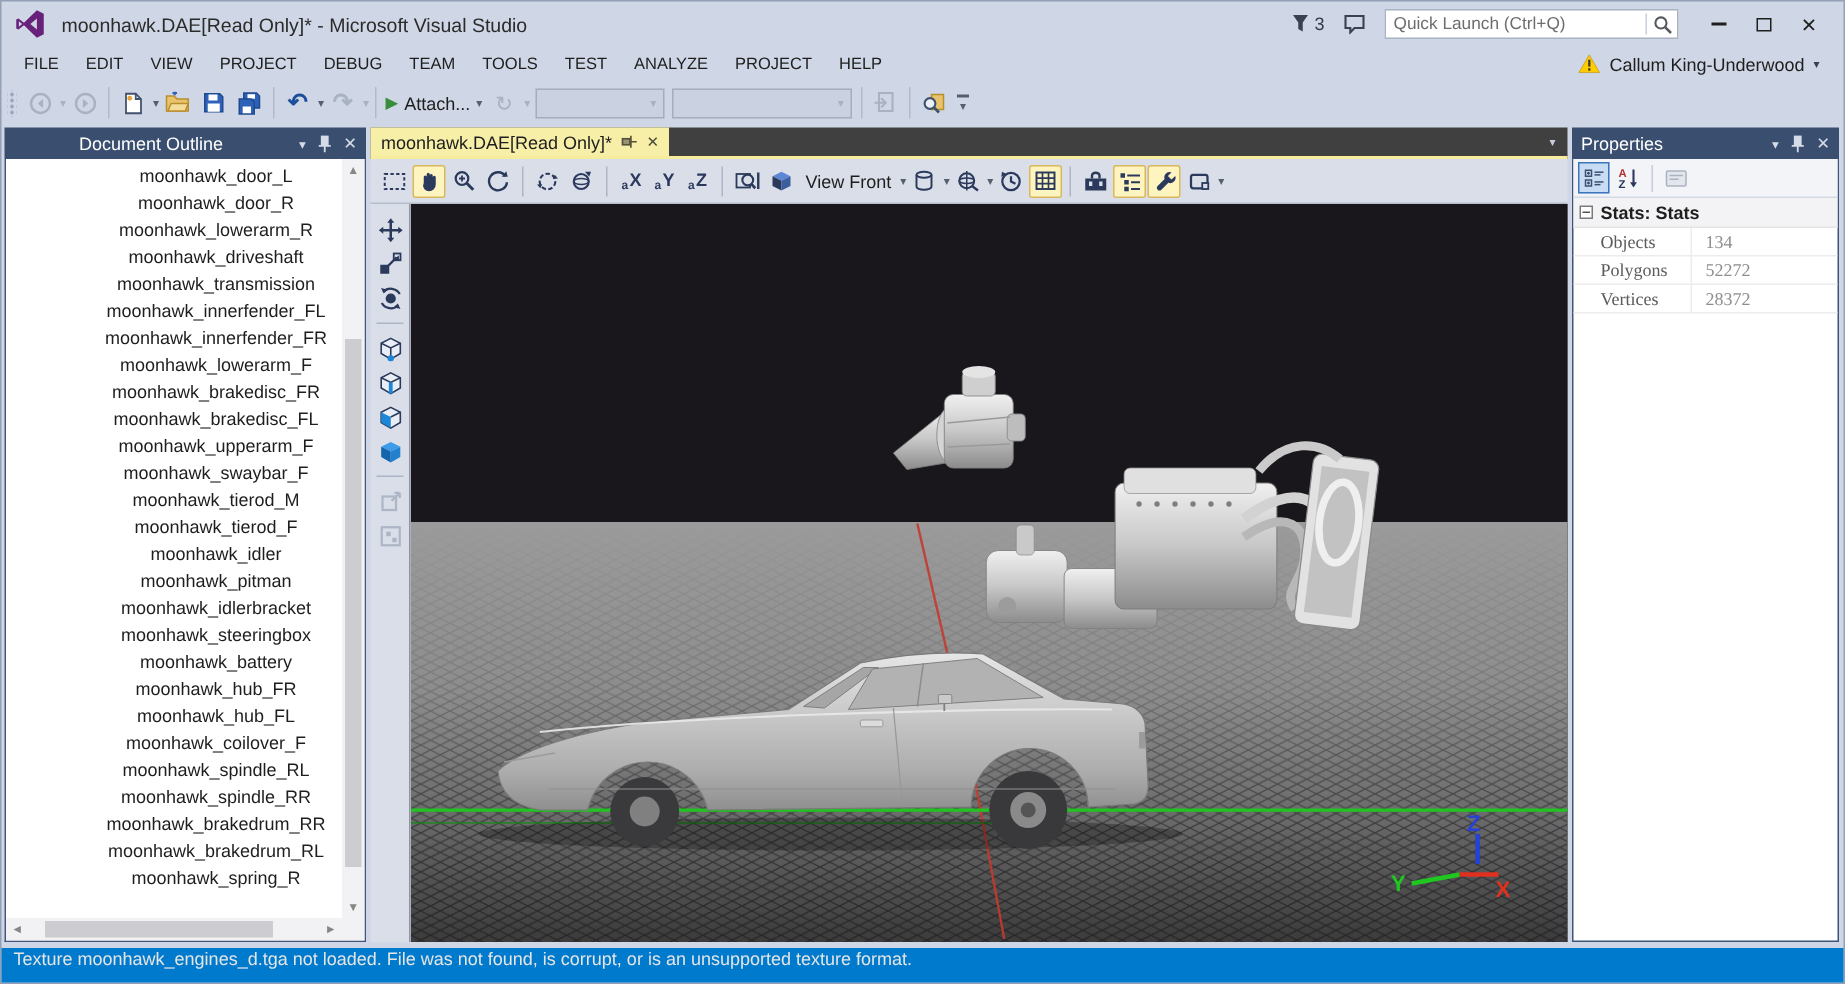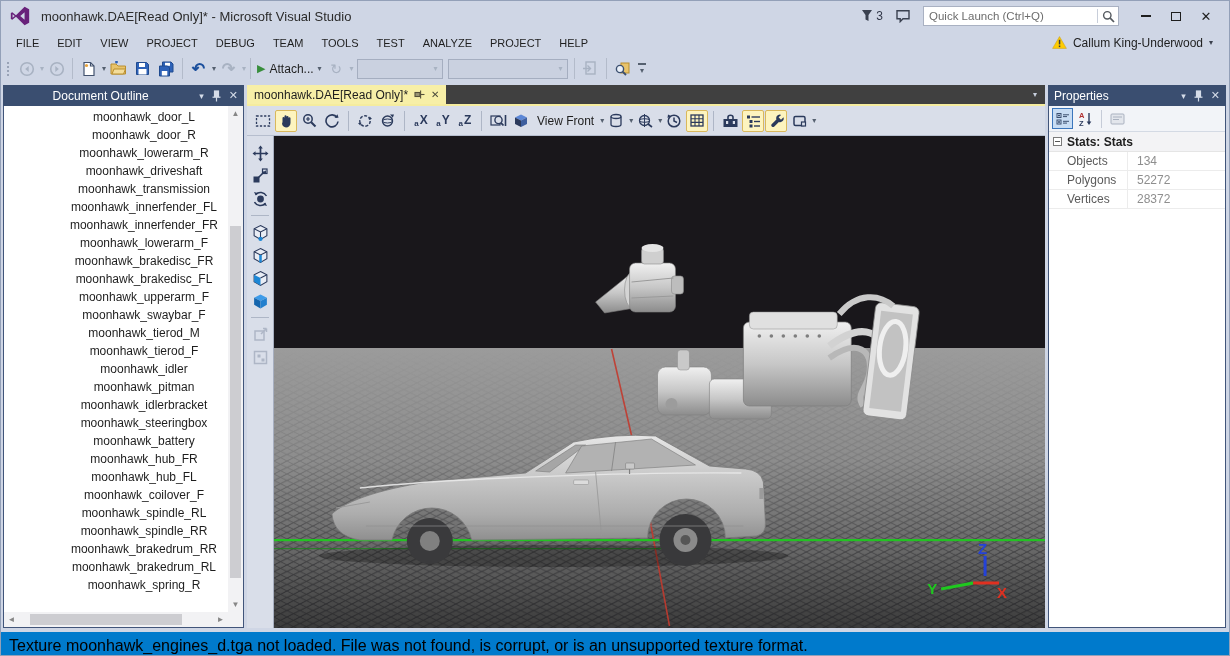--- a/index.html
+++ b/index.html
@@ -96,26 +96,26 @@
   .scene svg { position:absolute; inset:0; width:100%; height:100%; }
 
   
   .props-toolbar { height:26px; background:#F2F4F8; border-bottom:1px solid #D4DAE4; display:flex; align-items:center; padding-left:3px; gap:2px; }
   .pbtn { width:21px; height:21px; display:flex; align-items:center; justify-content:center; border:1px solid rgba(0,0,0,0); }
   .pbtn.sel { background:#C8DDF4; border-color:#3B76BC; }
   .psep { width:1px; height:18px; background:#C6CCD8; margin:0 3px; }
   .cat-row { height:20px; display:flex; align-items:center; background:#F3F3F5; border-bottom:1px solid #E5E5E5; font-weight:bold; }
   .expander { width:9px; height:9px; border:1px solid #7A7A7A; background:#FFF; margin:0 5px 0 4px; position:relative; flex:0 0 auto; }
   .expander::after { content:""; position:absolute; left:1px; right:1px; top:3px; height:1px; background:#555; }
-  .prow { height:19px; display:flex; align-items:center; border-bottom:1px solid #ECECEC; font-size:12px; }
+  .prow { height:19px; display:flex; align-items:center; border-bottom:1px solid #ECECEC; font-size:12px;font-family:Liberation Serif, serif; }
   .pname { width:78px; padding-left:18px; color:#5A5A5A; flex:0 0 auto; }
   .pval { flex:1; padding-left:9px; color:#8E8E8E; border-left:1px solid #ECECEC; height:100%; display:flex; align-items:center; }
 
   
-  .statusbar { height:23px; background:#007ACC; color:#000000; display:flex; align-items:flex-end; padding-left:8px; font-size:16px; flex:0 0 auto; }
+  .statusbar { height:23px; background:#007ACC; color:#e5e5e5; display:flex; align-items:flex-start; padding-left:8px; font-size:12px; flex:0 0 auto; }
 
   svg { display:block; }
 </style>
 </head>
 <body>
 
 <div class="app">
 
   <div class="titlebar">
     <svg class="vs-logo" viewBox="0 0 24 24">

